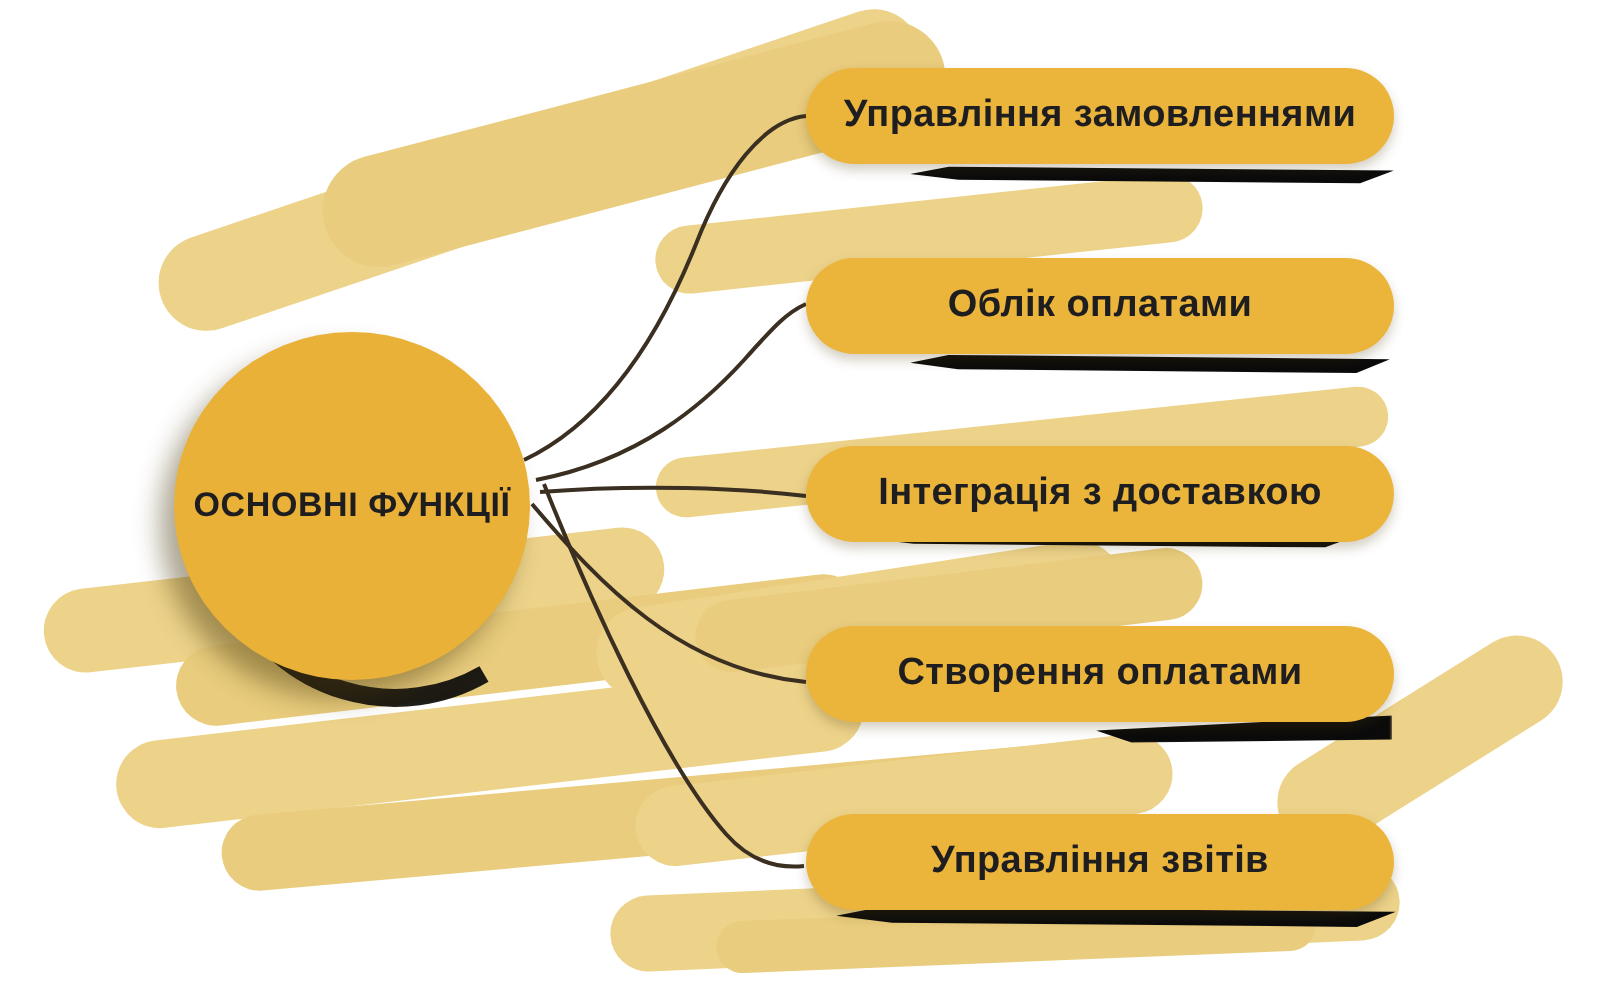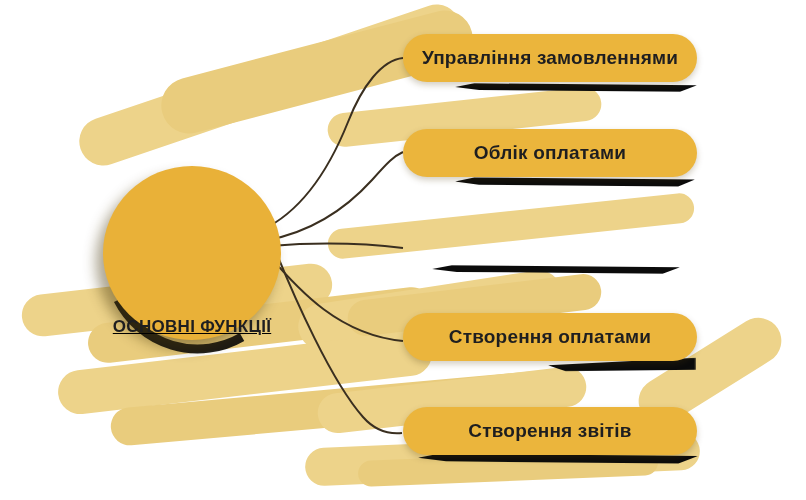--- a/index.html
+++ b/index.html
@@ -38,24 +38,23 @@
   
   .smear{position:absolute;z-index:3;background:var(--smear);filter:blur(0.8px);
          clip-path:polygon(0 45%,8% 12%,100% 30%,93% 88%,10% 72%);}
   .sm-1{left:455px;top:82px;width:242px;height:11px;}
   .sm-2{left:455px;top:176px;width:240px;height:12px;}
   .sm-3{left:432px;top:264px;width:248px;height:11px;}
   .sm-4{left:548px;top:357px;width:148px;height:15px;clip-path:polygon(0 55%,100% 5%,100% 85%,12% 95%);}
   .sm-5{left:418px;top:452px;width:280px;height:13px;}
   
   .circle{
-    position:absolute;left:103px;top:166px;width:178px;height:174px;border-radius:50%;
-    background:var(--gold-deep);z-index:4;display:flex;align-items:flex-end;justify-content:center;
+    position:absolute;left:87px;top:166px;width:178px;height:174px;border-radius:50%;
+    background:var(--gold-deep);z-index:4;display:flex;align-items:center;justify-content:center;
     box-shadow:-7px 9px 13px rgba(72,56,10,.45);
-    text-decoration:underline;
   }
   .circle-text{
     text-align:center;color:var(--ink);font-weight:bold;font-size:17px;line-height:26px;
     letter-spacing:.3px;
   }
   .circle-text span{display:block;}
   
   .pill{
     position:absolute;left:403px;width:294px;height:48px;border-radius:24px;
     background:var(--gold);z-index:4;display:flex;align-items:center;justify-content:center;
@@ -104,20 +103,23 @@
       <span>ОСНОВНІ ФУНКЦІЇ</span>
     </div>
   </div>
 
   <div class="pill p-1">
     <span>Управління замовленнями</span>
   </div>
   <div class="pill p-2">
     <span>Облік оплатами</span>
   </div>
+  <div class="pill p-3">
+    <span>Інтеграція з доставкою</span>
+  </div>
   <div class="pill p-4">
     <span>Створення оплатами</span>
   </div>
   <div class="pill p-5">
-    <span>Створення звітів</span>
+    <span>Управління звітів</span>
   </div>
 
 </div>
 
 </body></html>

